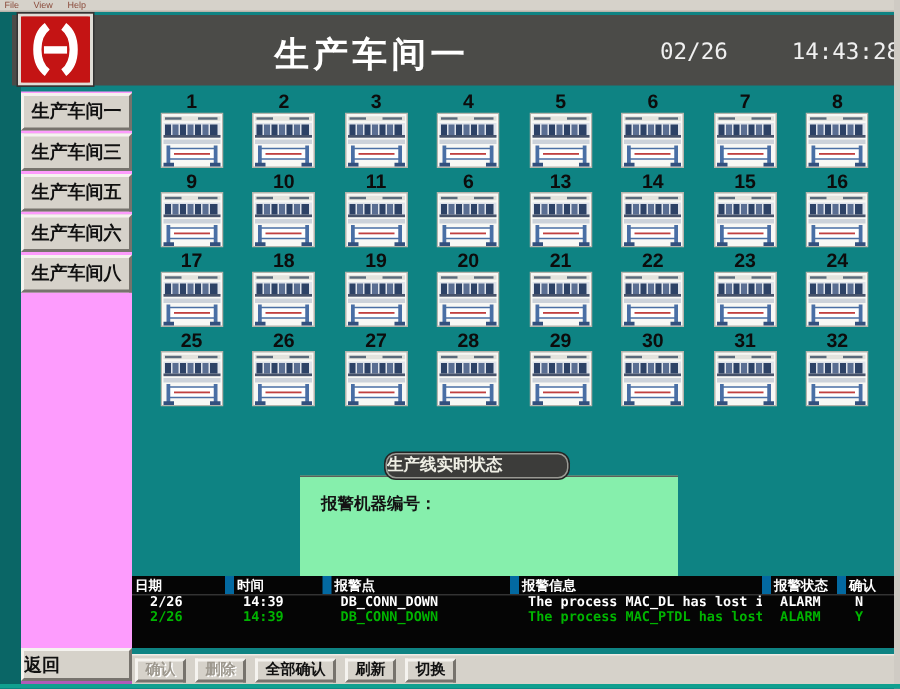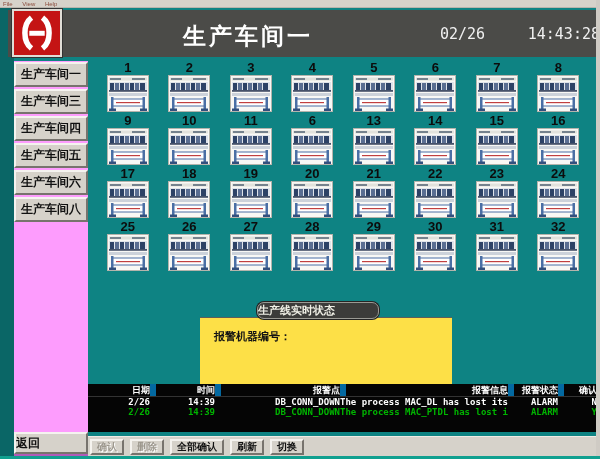--- a/index.html
+++ b/index.html
@@ -66,37 +66,37 @@
 
   
   .status-title{
     position:absolute;left:257px;top:302px;width:120px;height:15px;z-index:3;
     background:#3c3c3a;border:1px solid #9a9a94;border-radius:7px;
     color:#eeeee4;font-size:11px;font-weight:bold;line-height:15px;
     box-shadow:0 0 0 1px #242424;white-space:nowrap;overflow:hidden;
   }
   .status-panel{
     position:absolute;left:200px;top:317px;width:252px;height:67px;
-    background:#fde047;border-top:1px solid #5e5e5a;z-index:2;
+    background:#86efac;border-top:1px solid #5e5e5a;z-index:2;
     padding:11px 0 0 14px;box-sizing:border-box;
   }
   .status-line{color:#141414;font-size:11px;line-height:15px;font-weight:bold;}
 
   
   .atable{
     position:absolute;left:88px;top:384px;width:509px;height:48px;
-    background:#050505;font-family:"DejaVu Sans Mono",monospace;text-align:right;
+    background:#050505;font-family:"DejaVu Sans Mono",monospace;
   }
   .thead{display:flex;height:12px;border-bottom:1px solid #333;}
   .thead .c{color:#fff;font-size:9px;font-weight:bold;line-height:12px;
     border-left:6px solid #0369a1;padding-left:2px;box-sizing:border-box;
     font-family:"Liberation Sans",sans-serif;white-space:nowrap;overflow:hidden;}
   .thead .c:first-child{border-left:none;}
   .trow{display:flex;height:10px;cursor:pointer;}
-  .trow .c{font-size:9px;font-weight:bold;line-height:10px;padding-left:0;
+  .trow .c{font-size:9px;font-weight:bold;line-height:10px;padding-left:12px;
     box-sizing:border-box;white-space:nowrap;overflow:hidden;}
   .c0{width:62px;} .c1{width:65px;} .c2{width:125px;} .c3{width:168px;} .c4{width:50px;} .c5{width:39px;}
 
   
   .bottombar{
     position:absolute;left:88px;top:436px;width:512px;height:21px;
     background:#d6d2ca;border-top:1px solid #efece6;
   }
   .bbtns{position:absolute;left:2px;top:2px;display:flex;gap:6px;}
   .sbtn{
@@ -129,21 +129,20 @@
     <rect x="13" y="18" width="14" height="4.5" fill="#ffffff"></rect>
   </svg>
 </div>
 
 <div class="pink-strip">
     <div class="shadow"></div>
   </div>
 <div class="sidebar">
   <div class="wbtn">生产车间一</div>
   <div class="wbtn">生产车间三</div>
-  <div class="wbtn">生产车间四</div>
   <div class="wbtn">生产车间五</div>
   <div class="wbtn">生产车间六</div>
   <div class="wbtn">生产车间八</div>
 </div>
 
 <div class="grid">
 
     <div class="cell">
       <div class="mnum">1</div>
       <svg viewBox="0 0 42 37" xmlns="http://www.w3.org/2000/svg">

